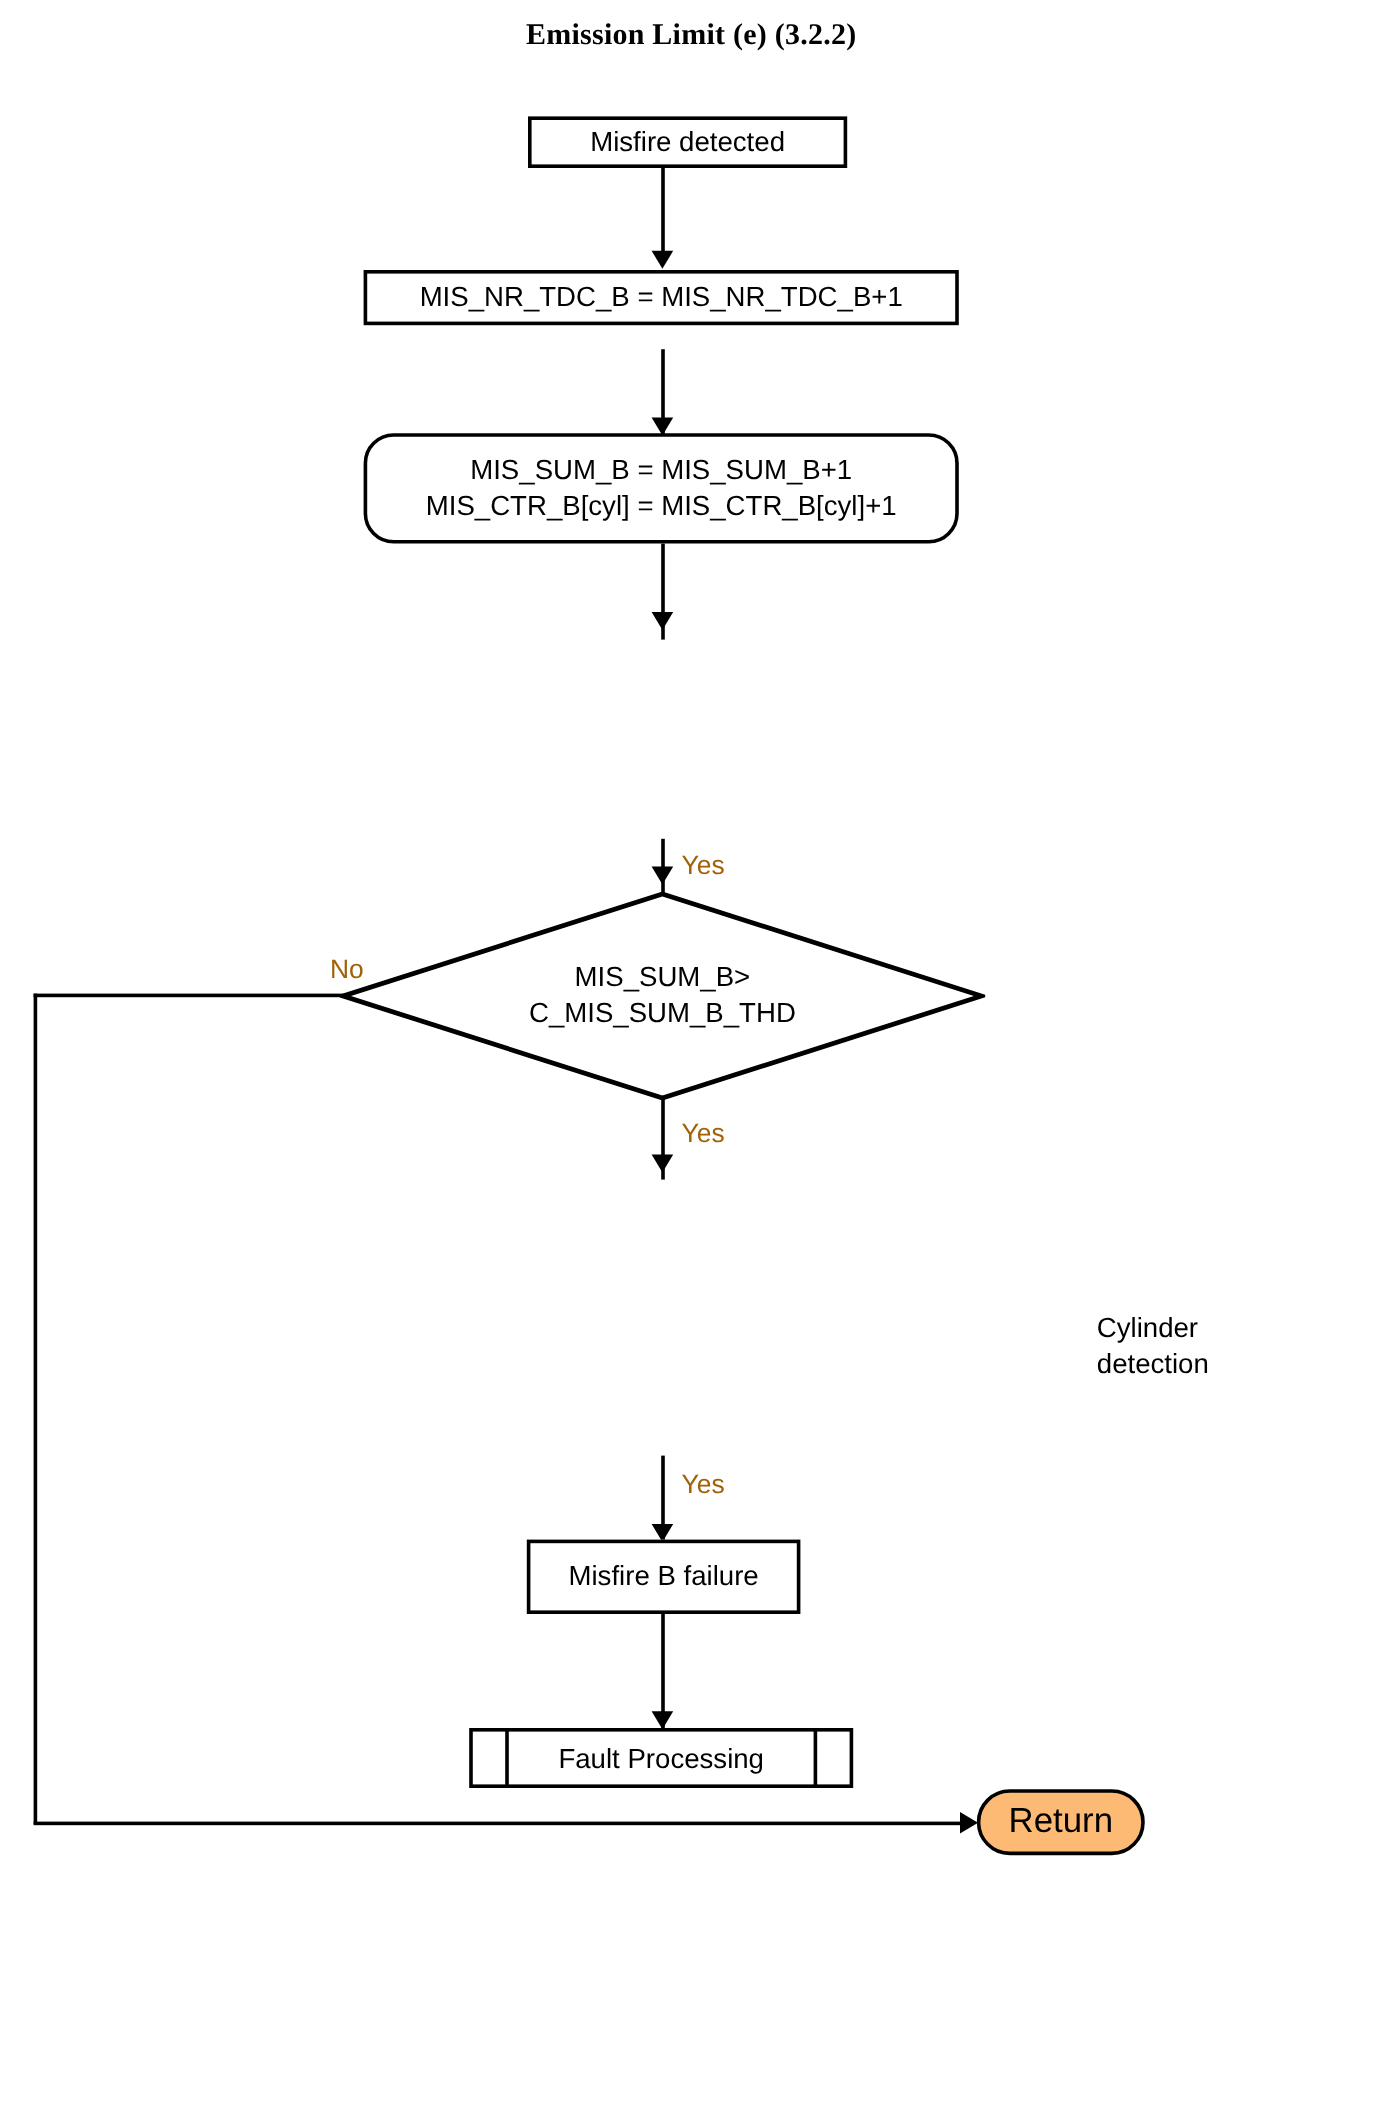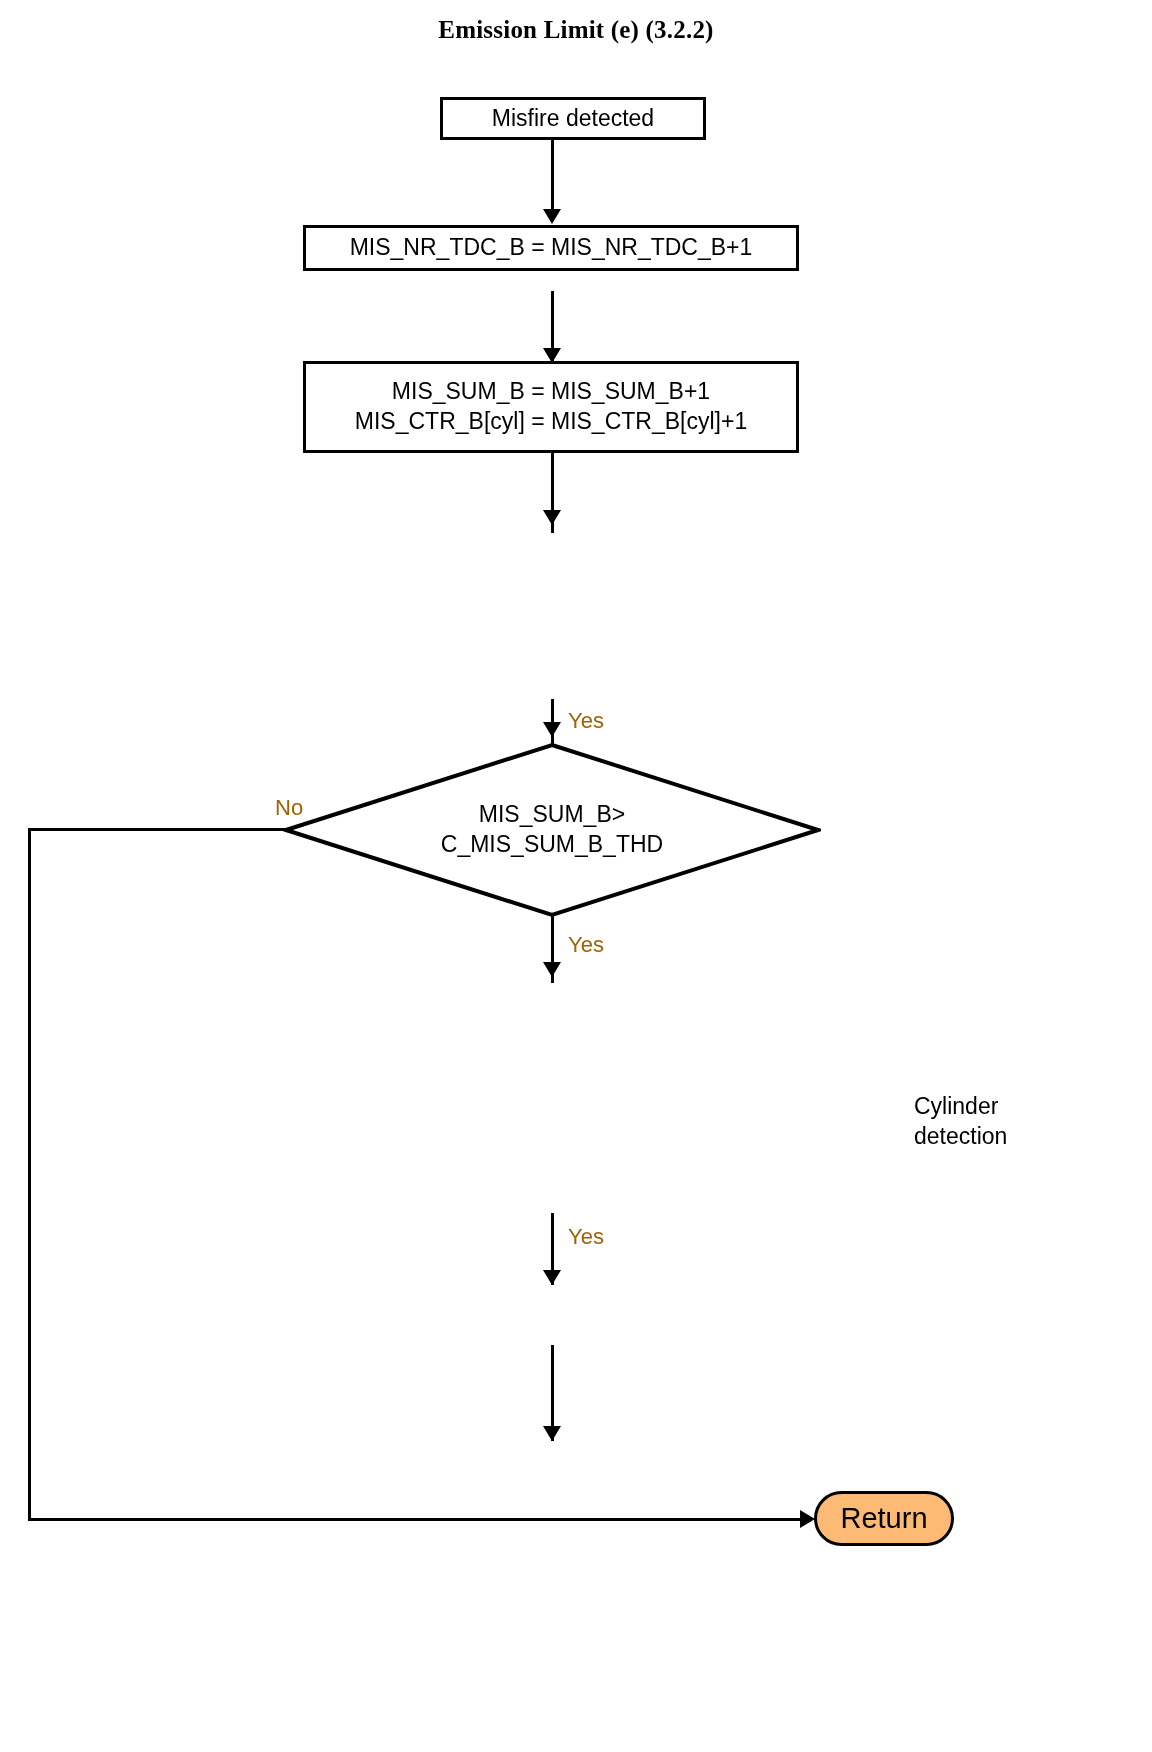--- a/index.html
+++ b/index.html
@@ -176,21 +176,21 @@
   <div class="node proc-box" style="left:440px; top:97px; width:266px; height:43px;">Misfire detected</div>
 
   <div class="vline" style="left:551px; top:140px; height:72px;"></div>
   <div class="arrow-down" style="left:543px; top:209px;"></div>
 
   <div class="node proc-box" style="left:303px; top:225px; width:496px; height:46px;">MIS_NR_TDC_B = MIS_NR_TDC_B+1</div>
 
   <div class="vline" style="left:551px; top:291px; height:72px;"></div>
   <div class="arrow-down" style="left:543px; top:348px;"></div>
 
-  <div class="node proc-box" style="left:303px; top:361px; width:496px; height:92px;">MIS_SUM_B = MIS_SUM_B+1
+  <div class="node proc-box" style="left:303px; top:361px; width:496px; height:92px;border-radius:25px;">MIS_SUM_B = MIS_SUM_B+1
 MIS_CTR_B[cyl] = MIS_CTR_B[cyl]+1</div>
 
   <div class="vline" style="left:551px; top:453px; height:80px;"></div>
   <div class="arrow-down" style="left:543px; top:510px;"></div>
 
 
   <div class="vline" style="left:551px; top:699px; height:46px;"></div>
   <div class="arrow-down" style="left:543px; top:722px;"></div>
   <div class="edge-label" style="left:568px; top:708px;">Yes</div>
 
@@ -216,20 +216,22 @@
   <div class="edge-label" style="left:568px; top:932px;">Yes</div>
 
 
   <div class="side-note" style="left:874px; top:1092px;margin-left:40px;">Cylinder
 detection</div>
 
   <div class="vline" style="left:551px; top:1213px; height:72px;"></div>
   <div class="arrow-down" style="left:543px; top:1270px;"></div>
   <div class="edge-label" style="left:568px; top:1224px;">Yes</div>
 
+  <div class="node proc-box" style="left:439px; top:1283px; width:228px; height:62px;">Misfire B failure</div>
 
   <div class="vline" style="left:551px; top:1345px; height:96px;"></div>
   <div class="arrow-down" style="left:543px; top:1426px;"></div>
 
+  <div class="predef-box" style="left:391px; top:1440px; width:320px; height:50px;">Fault Processing</div>
 
   <div class="node term-box" style="left:814px; top:1491px; width:140px; height:55px;">Return</div>
 
 </div>
 
 </body></html>

